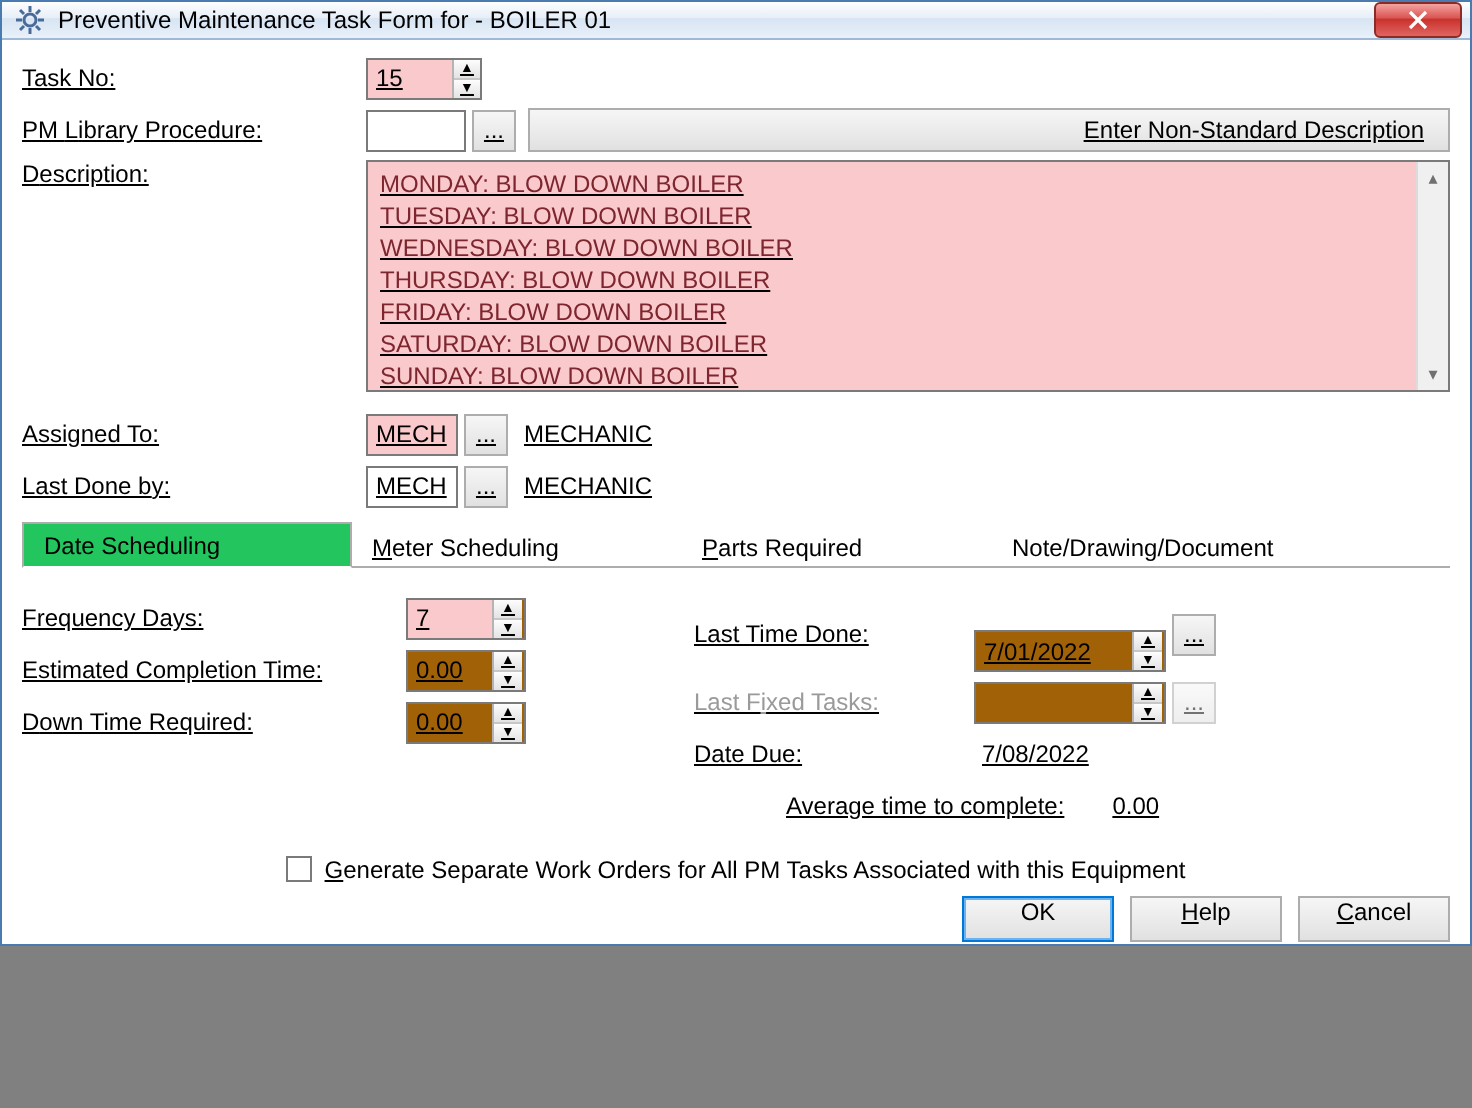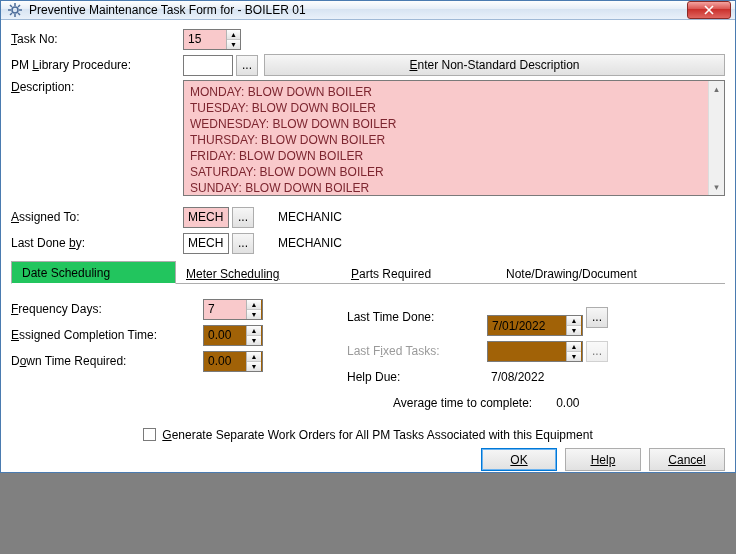--- a/index.html
+++ b/index.html
@@ -26,21 +26,21 @@
   .titlebar .title { flex: 1; color: #000; }
   .titlebar .close-btn {
     width: 44px; height: 18px;
     background: linear-gradient(#f4a3a0,#d9534f 45%,#c9302c 46%,#e06560);
     border: 1px solid #8b2b27; border-radius: 3px;
     color: #fff; display:flex; align-items:center; justify-content:center;
     cursor: pointer;
   }
   .titlebar .close-btn svg { width:10px; height:10px; }
   .content { flex:1; padding: 8px 10px 6px 10px; color:#000; position:relative;}
-  .row { display:flex; align-items:center; margin-bottom:4px; min-height:22px;}
+  .row { display:flex; align-items:center; margin-bottom:4px; min-height:22px;text-decoration:underline;}
   .label { width: 172px; }
   .underline-first-inline::first-letter { text-decoration: underline; } 
   .ulL { text-decoration: underline; }
   .spinbox {
     display:inline-flex; border:1px solid #7a7a7a; background:#a16207; height:21px;
   }
   .spinbox input {
     border:none; outline:none; padding:0 4px; width: 42px; height:19px;
     background: transparent;
   }
@@ -57,52 +57,52 @@
     outline:none;
   }
   .textbox.pink { background:#f9c9cb;}
   .icon-btn {
     height:21px; width:22px; border:1px solid #adadad; background:linear-gradient(#f6f6f6,#e1e1e1);
     display:inline-flex; align-items:center; justify-content:center;
     margin-left:3px; cursor:pointer;
   }
   .wide-btn {
     height:22px; border:1px solid #adadad; background:linear-gradient(#f6f6f6,#e1e1e1);
-    display:inline-flex; align-items:center; justify-content:center;
+    display:inline-flex; align-items:center; justify-content:flex-end;
     padding:0 12px; cursor:pointer; flex:1; margin-left:6px;
   }
   .desc-row { align-items:flex-start;}
   .desc-box {
     flex:1; height:116px; background:#f9c9cb; border:1px solid #7a7a7a;
     color:#7d2630; padding:3px 16px 3px 6px; position:relative;
     white-space:pre; overflow:hidden; line-height:16px;
   }
   .desc-scroll {
     position:absolute; right:0; top:0; bottom:0; width:16px;
     background:#f0f0f0; border-left:1px solid #dcdcdc;
     display:flex; flex-direction:column; justify-content:space-between;
   }
   .desc-scroll div{height:16px;display:flex;align-items:center;justify-content:center;color:#707070;font-size:9px;}
-  .assigned-display { margin-left:24px; }
+  .assigned-display { margin-left:8px; }
   .tabs {
     display:flex; border-bottom:1px solid #adadad; margin-top:6px;
     height:24px; align-items:flex-end;
   }
   .tab {
     padding:4px 10px 3px 10px;
     cursor:pointer; position:relative; top:1px;
     color:#000;
   }
   .tab.active {
     border:1px solid #adadad; border-bottom:1px solid #fff;
     background:#22c55e;
   }
   .tab .ul { text-decoration: underline; }
   .tab-widths .tab:nth-child(1){min-width:165px;}
-  .tab-widths .tab:nth-child(2){min-width:165px;text-decoration:underline;}
+  .tab-widths .tab:nth-child(2){min-width:165px;}
   .tab-widths .tab:nth-child(3){min-width:155px;}
   .tab-widths .tab:nth-child(4){min-width:175px;}
   .pane { padding-top:14px;}
   .grid2 { display:flex; }
   .colL { width: 336px; }
   .colR { flex:1; }
   .colL .row .label { width:192px; }
   .colR .row .label { width:140px; }
   .combobox {
     display:inline-flex; height:21px; border:1px solid #7a7a7a; background:#fff;
@@ -114,21 +114,21 @@
   .disabled-label{ color:#9a9a9a;}
   .static-val { padding-left:4px;}
   .check-row { display:flex; justify-content:center; margin-top:10px;}
   .checkbox { width:13px; height:13px; border:1px solid #7a7a7a; margin-right:6px; background:#fff; cursor:pointer;}
   .footer {
     height:40px; border-top:0; display:flex; align-items:center; justify-content:flex-end;
     gap:8px; padding:0 10px 8px 0;
   }
   .btn {
     width:76px; height:23px; border:1px solid #adadad; background:linear-gradient(#f6f6f6,#e1e1e1);
-    display:flex; align-items:center; justify-content:center; cursor:pointer;text-decoration:underline;
+    display:flex; align-items:flex-start; justify-content:center; cursor:pointer;
   }
   .btn.default { border:1px solid #0078d7; box-shadow: inset 0 0 0 1px #6bb3f0;}
 </style>
 </head>
 <body>
 
 <div class="window">
   <div class="titlebar">
     <span class="app-icon">
       <svg viewBox="0 0 16 16">
@@ -225,21 +225,21 @@
             <span class="label"><span class="ulL">F</span><span>requency Days:</span></span>
             <span class="spinbox pink" style="width:60px;">
               <input value="7" style="">
               <span class="arrows">
                   <div>▲</div>
                   <div>▼</div>
                 </span>
             </span>
           </div>
           <div class="row">
-            <span class="label"><span class="ulL">E</span><span>ssigned Completion Time:</span></span>
+            <span class="label"><span class="ulL">E</span><span>stimated Completion Time:</span></span>
             <span class="spinbox" style="width:60px;">
               <input value="0.00" style="">
               <span class="arrows">
                   <div>▲</div>
                   <div>▼</div>
                 </span>
             </span>
           </div>
           <div class="row">
             <span class="label"><span>D</span><span class="ulL">o</span><span>wn Time Required:</span></span>
@@ -273,21 +273,21 @@
               <span class="arrows">
                   <div>▲</div>
                   <div>▼</div>
                 </span>
             </span>
             <span class="icon-btn" style="opacity:.55;">
                 <span>...</span>
               </span>
           </div>
           <div class="row">
-            <span class="label">Help Due:</span>
+            <span class="label">Date Due:</span>
             <span class="static-val">7/08/2022</span>
           </div>
           <div class="row">
             <span style="width:46px"></span>
             <span>Average time to complete:</span>
             <span style="width:24px"></span>
             <span>0.00</span>
           </div>
         </div>
       </div>

